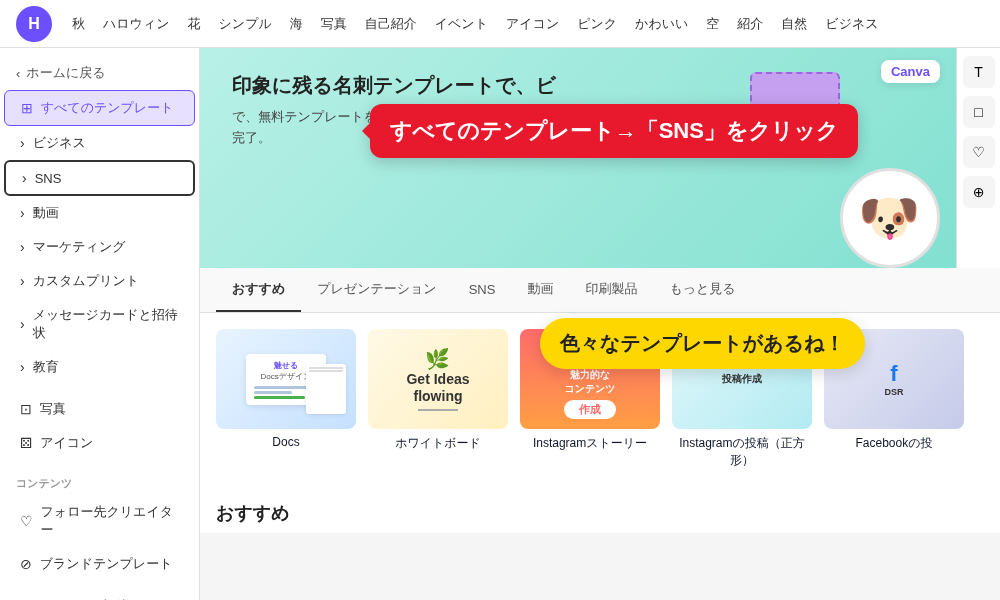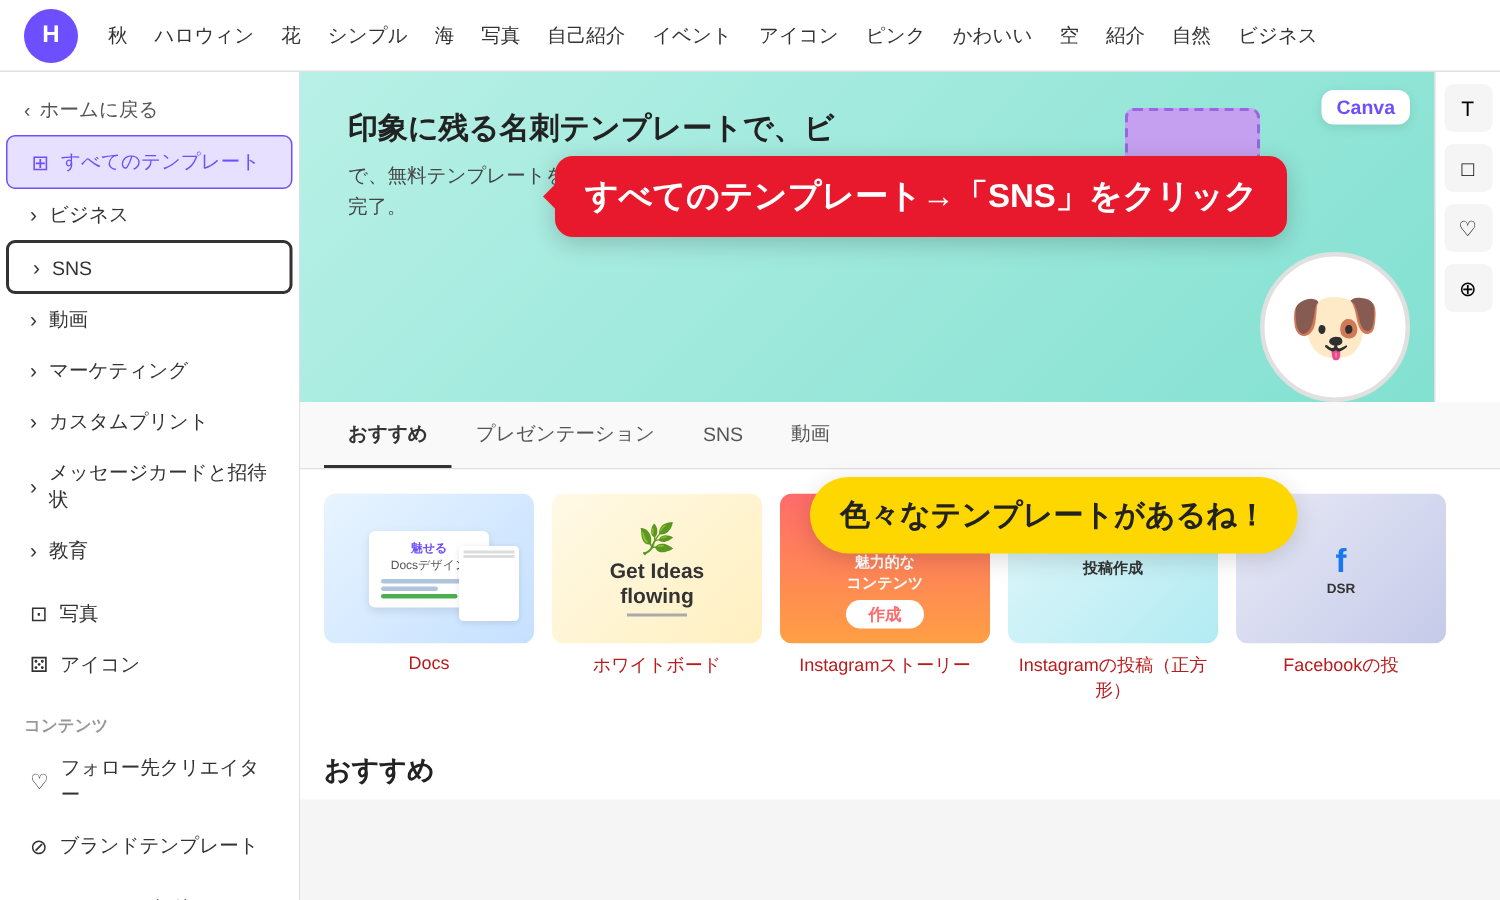--- a/index.html
+++ b/index.html
@@ -138,21 +138,21 @@
       overflow-x: auto; background: #fff;
     }
     .template-card {
       flex-shrink: 0; width: 140px; cursor: pointer;
     }
     .template-card-thumb {
       width: 140px; height: 100px; border-radius: 8px; overflow: hidden;
       position: relative; margin-bottom: 6px;
     }
     .template-card-label {
-      font-size: 12px; color: #b91c1c; text-align: center;
+      font-size: 12px; color: #0f172a; text-align: center;
     }
 
     
     .docs-thumb {
       background: linear-gradient(135deg, #e8f4ff, #c5e0ff);
       width: 100%; height: 100%;
       display: flex; align-items: center; justify-content: center; position: relative;
     }
     .docs-inner {
       background: #fff; border-radius: 4px; padding: 6px 8px; font-size: 9px;
@@ -330,20 +330,22 @@
       </div>
     </div>
 
     <div class="templates-section">
 
       <div class="templates-tabs">
         <div class="tab-item active">おすすめ</div>
         <div class="tab-item">プレゼンテーション</div>
         <div class="tab-item">SNS</div>
         <div class="tab-item">動画</div>
+        <div class="tab-item">印刷製品</div>
+        <div class="tab-item">もっと見る</div>
       </div>
 
       <div class="template-cards">
 
         <div class="template-card">
           <div class="template-card-thumb">
             <div class="docs-thumb">
               <div style="position:relative; width:80px;">
                 <div class="docs-inner">
                   <div class="docs-inner-title">魅せる</div>

